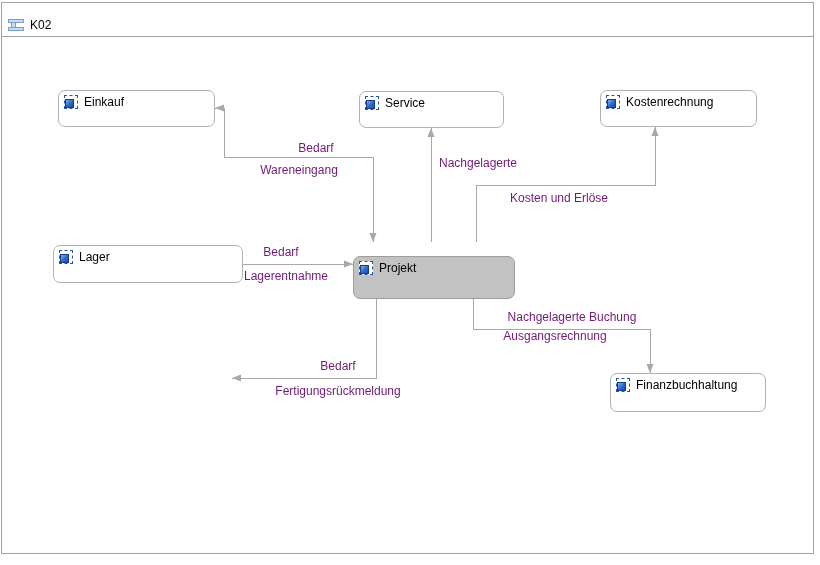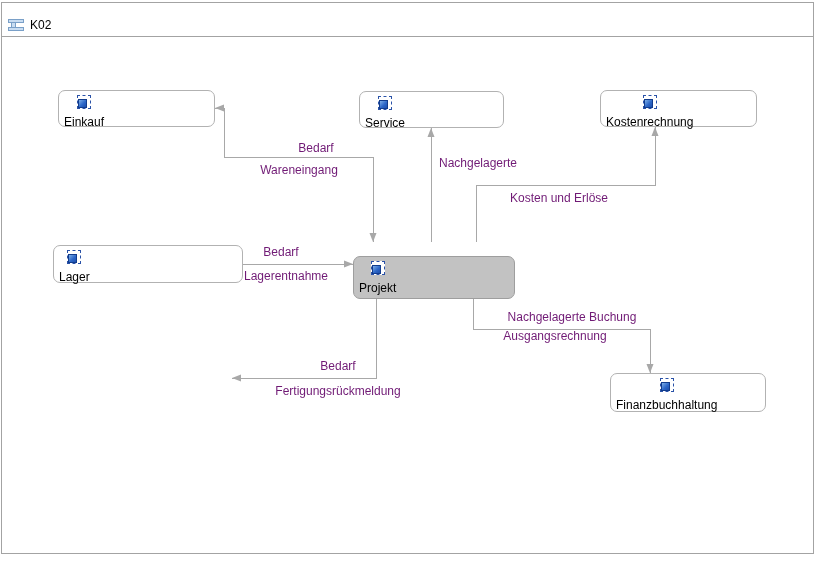--- a/index.html
+++ b/index.html
@@ -21,21 +21,21 @@
   }
   .header-title{font-size:12px;color:#000;}
   .canvas{position:absolute;left:0;top:0;width:820px;height:565px;}
   svg.edges{position:absolute;left:0;top:0;pointer-events:none;}
   svg.edges polyline{pointer-events:stroke;}
   .node{
     position:absolute;box-sizing:border-box;
     border:1px solid #b2b2b2;border-radius:7px;background:#ffffff;
     display:flex;align-items:flex-start;
   }
-  .node-row{display:flex;align-items:center;gap:6px;padding:4px 0 0 5px;flex-direction:column;}
+  .node-row{display:flex;align-items:center;gap:6px;padding:4px 0 0 5px;}
   .node-label{font-size:12px;line-height:14px;white-space:nowrap;}
   .app-icon{
     position:relative;display:inline-block;width:12px;height:12px;
     border:1px dashed #2a52a8;background:#ffffff;flex:0 0 auto;
   }
   .app-icon-inner{
     position:absolute;left:0px;bottom:0px;width:7px;height:7px;
     border:1px solid #123c8c;
     background:linear-gradient(135deg,#7fb0e8 0%,#2e68c8 55%,#1d4fae 100%);
   }

